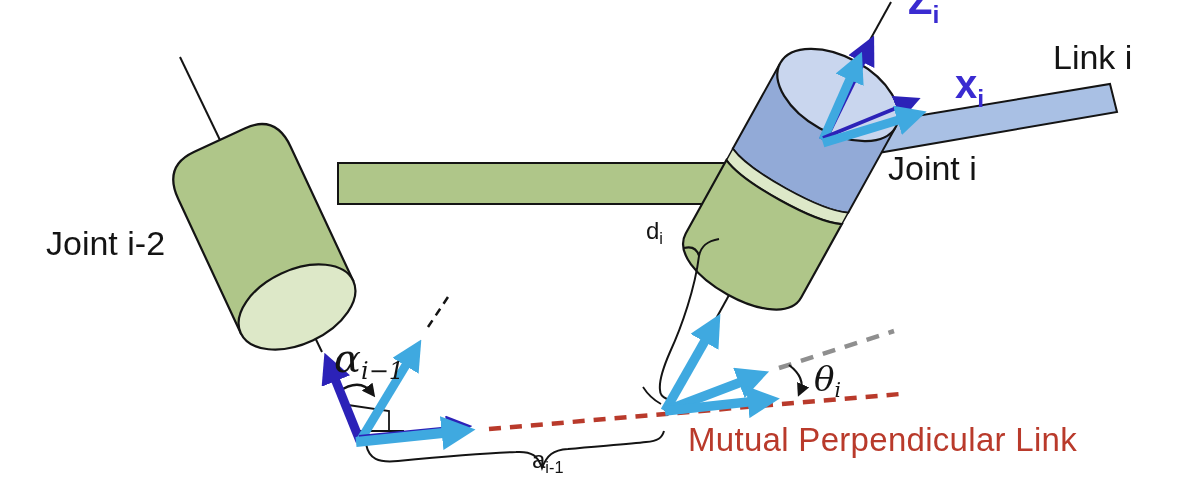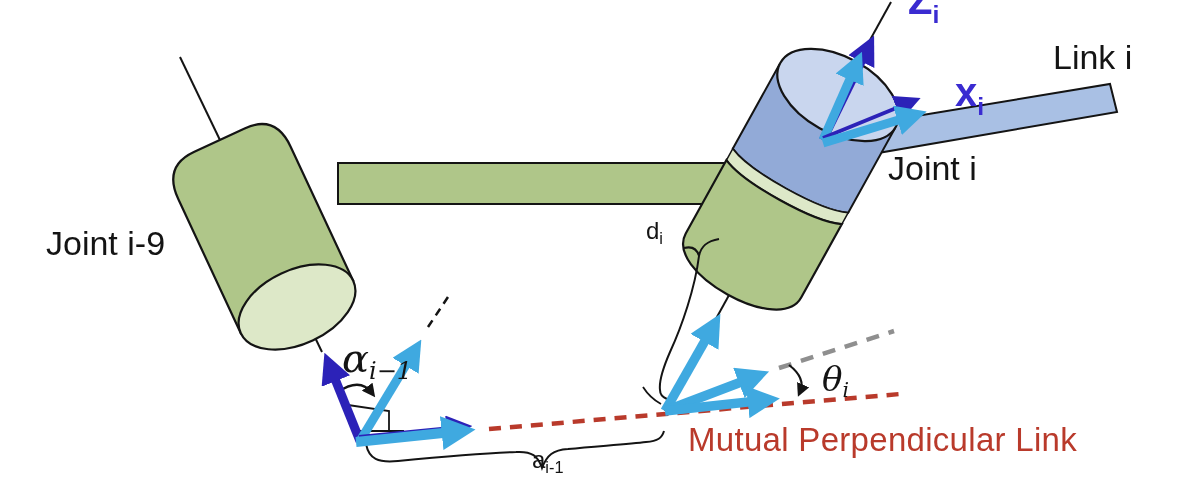--- a/index.html
+++ b/index.html
@@ -5,21 +5,21 @@
   html,body{margin:0;padding:0;background:#fff;}
   .stage{position:relative;width:1184px;height:502px;background:#ffffff;overflow:hidden;
          font-family:"Liberation Sans",sans-serif;}
   .stage svg{position:absolute;left:0;top:0;}
   .lbl{position:absolute;color:#141414;font-size:34px;line-height:1;white-space:nowrap;}
   .lbl .sub{font-size:0.68em;vertical-align:-0.32em;letter-spacing:0;}
   .param{font-size:24px;}
   .axis-label{color:#3a2bd1;font-weight:600;font-size:40px;}
   .axis-label .sub{font-size:0.62em;vertical-align:-0.35em;}
   .zbig{font-size:44px;}
-  .math{font-family:"DejaVu Serif",serif;font-style:italic;font-size:40px;margin-left:8px;}
+  .math{font-family:"DejaVu Serif",serif;font-style:italic;font-size:40px;}
   .math .sub{font-size:0.6em;vertical-align:-0.28em;}
   .theta{font-size:34px;}
   .red-note{color:#b93a2b;font-size:33px;letter-spacing:0.3px;}
 </style>
 </head>
 <body>
 
 <div class="stage">
 
 <svg width="1184" height="502" viewBox="0 0 1184 502">
@@ -76,38 +76,38 @@
   <line x1="665" y1="411" x2="714" y2="325" stroke-width="9.5" marker-end="url(#mCyan)" stroke="#3fa9e0"></line>
   <line x1="665" y1="411" x2="757" y2="376" stroke-width="9.5" marker-end="url(#mCyan)" stroke="#3fa9e0"></line>
   <line x1="665" y1="411" x2="767" y2="400" stroke-width="9.5" marker-end="url(#mCyan)" stroke="#3fa9e0"></line>
 
   <line x1="823" y1="140" x2="869" y2="46" stroke-width="8.5" marker-end="url(#mNavy)" stroke="#2c22b8"></line>
   <line x1="823" y1="140" x2="857" y2="63" stroke-width="9" marker-end="url(#mCyan)" stroke="#3fa9e0"></line>
   <line x1="823" y1="138" x2="911" y2="102" stroke-width="4" marker-end="url(#mNavyWide)" stroke="#2c22b8"></line>
   <line x1="823" y1="143" x2="915" y2="115" stroke-width="9" marker-end="url(#mCyan)" stroke="#3fa9e0"></line>
 </svg>
 
-  <div class="lbl" style="left:46px;top:226px;">Joint i-9</div>
+  <div class="lbl" style="left:46px;top:226px;">Joint i-2</div>
   <div class="lbl" style="left:1053px;top:40px;">Link i</div>
   <div class="lbl" style="left:888px;top:151px;">Joint i</div>
 
   <div class="lbl param" style="left:646px;top:219px;">
     <span>d</span><span class="sub">i</span>
   </div>
   <div class="lbl param" style="left:532px;top:448px;">
     <span>a</span><span class="sub">i-1</span>
   </div>
   <div class="lbl math" style="left:334px;top:338px;">
     <span>α</span><span class="sub">i−1</span>
   </div>
   <div class="lbl math theta" style="left:814px;top:362px;">
     <span>θ</span><span class="sub">i</span>
   </div>
 
   <div class="lbl axis-label" style="left:908px;top:-20px;">
     <span>Z</span><span class="sub">i</span>
   </div>
-  <div class="lbl axis-label" style="left:955px;top:72px;">
+  <div class="lbl axis-label" style="left:955px;top:64px;">
     <span>x</span><span class="sub">i</span>
   </div>
 
   <div class="lbl red-note" style="left:688px;top:423px;">Mutual Perpendicular Link</div>
 </div>
 
 </body></html>

